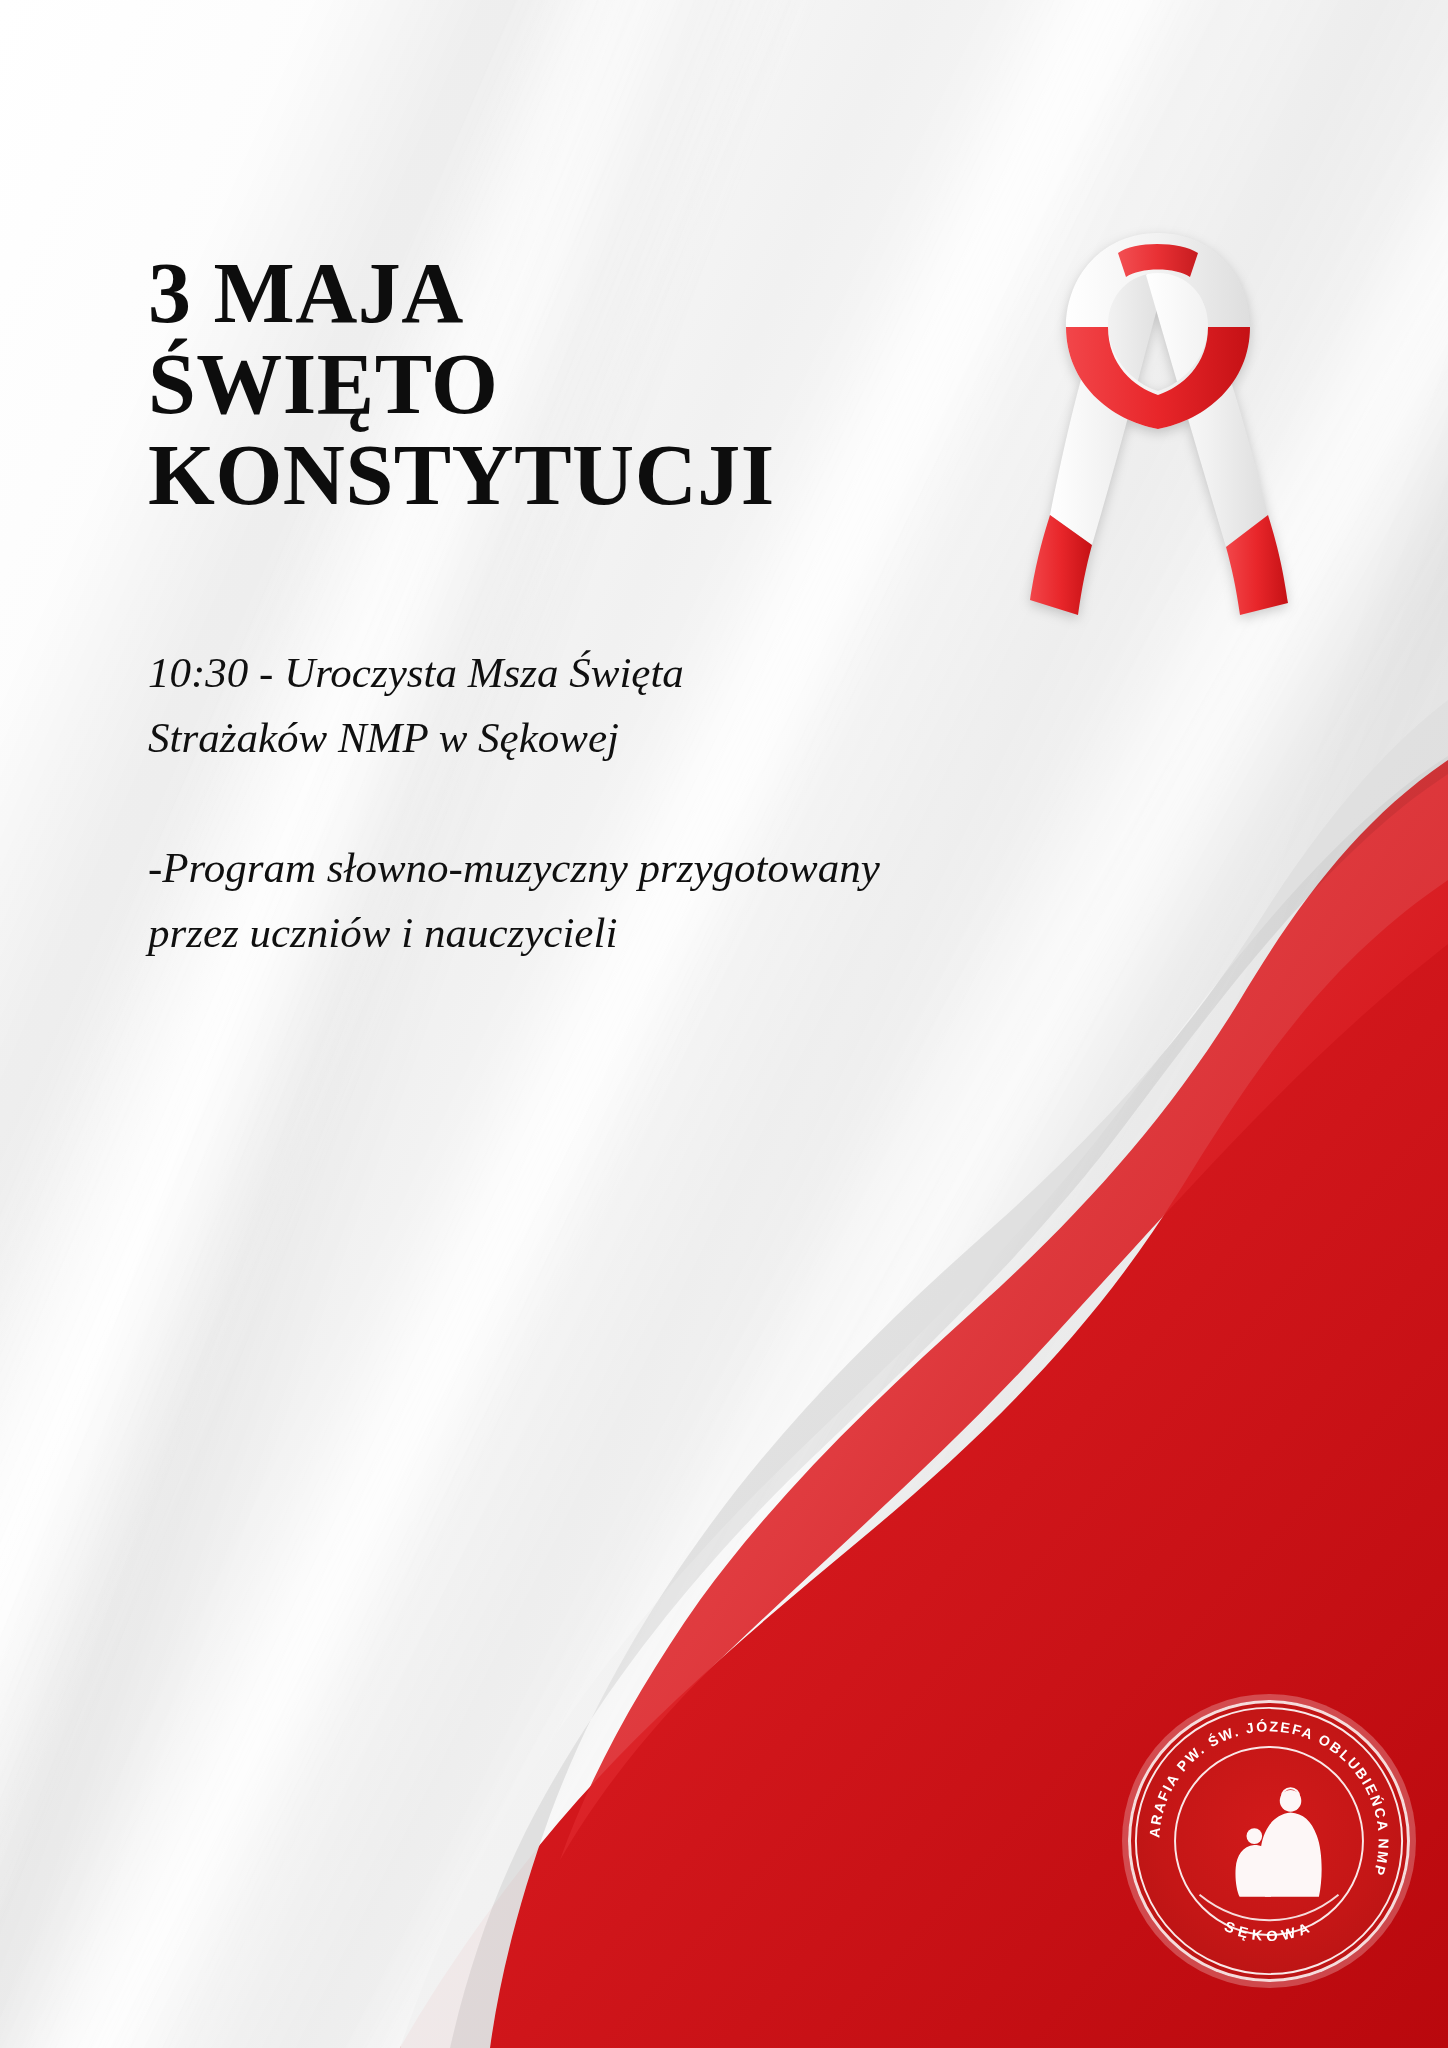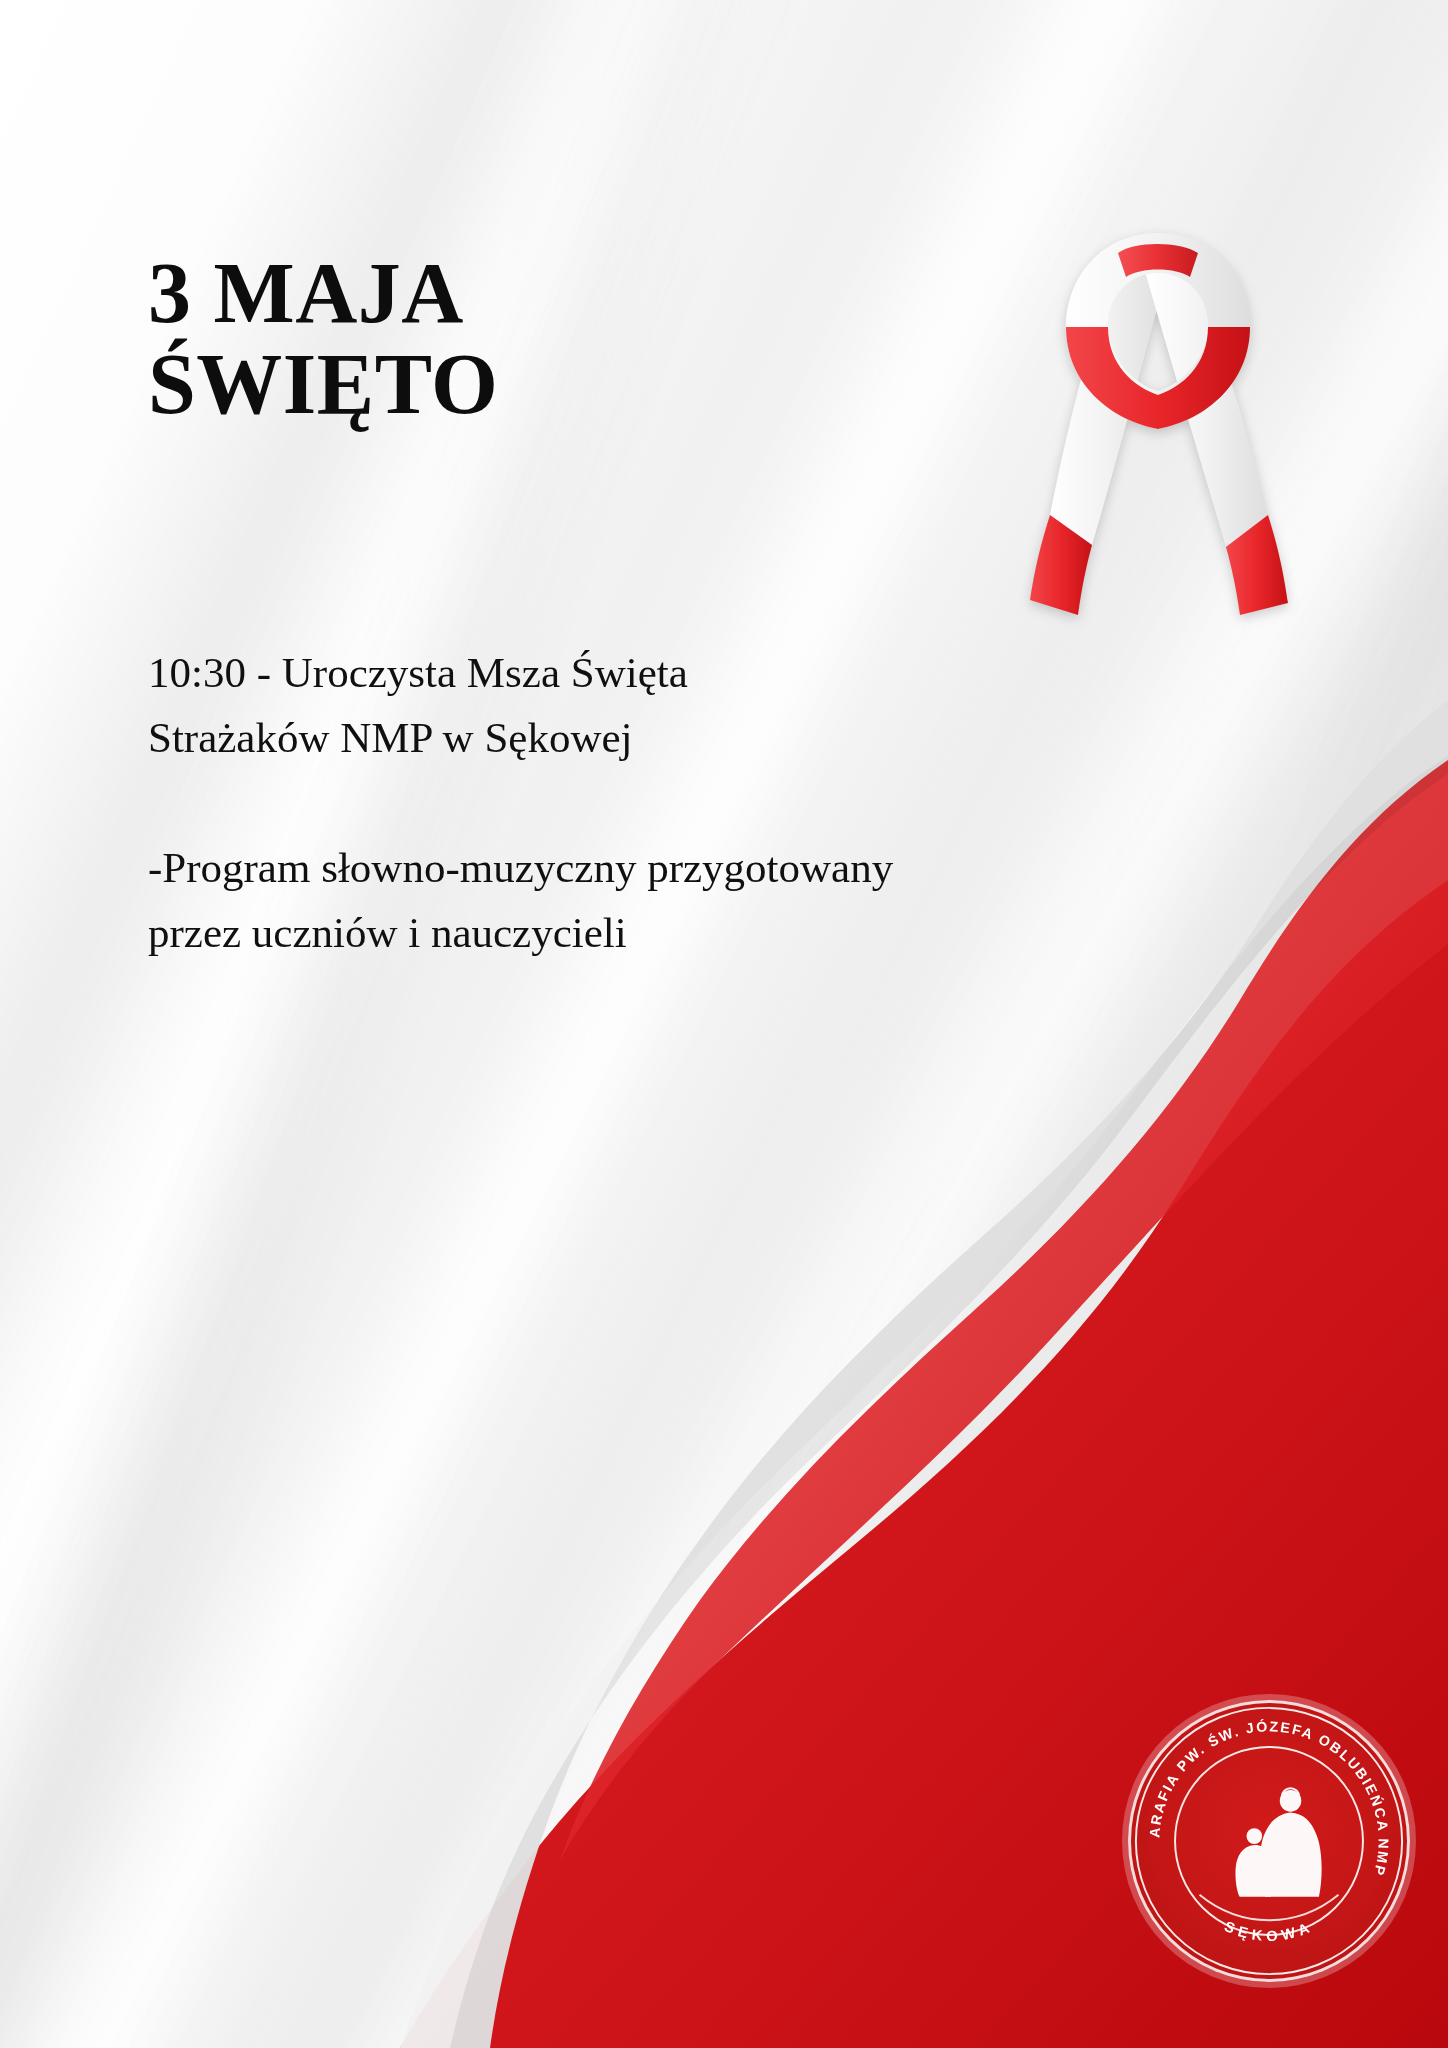--- a/index.html
+++ b/index.html
@@ -73,21 +73,21 @@
 
   .body-text {
     position:absolute;
     left:148px; top:640px;
     width:980px;
     color:#101010;
     font-size:43px;
     line-height:1.52;
     font-family:"Liberation Serif", serif;
   }
-  .body-text p { margin:0; }
+  .body-text p { margin:0;font-style:italic; }
   .body-text .gap { height:64px; }
 
   
   .seal {
     position:absolute;
     left:1128px; top:1700px;
     width:282px; height:282px;
     border-radius:50%;
     background:radial-gradient(circle at 50% 45%, #d11a1a 0%, #c41616 55%, #b21212 100%);
     border:3px solid rgba(255,255,255,0.85);
@@ -174,20 +174,21 @@
                C615,1670 710,1555 815,1455
                C925,1350 1035,1245 1125,1125
                C1215,1005 1305,885 1405,805
                C1418,795 1433,784 1448,774 Z" fill="rgba(0,0,0,0.07)"></path>
     </svg>
   </div>
 
   <div class="headline">
     <div>3 MAJA</div>
     <div>ŚWIĘTO</div>
+    <div>KONSTYTUCJI</div>
   </div>
 
   <div class="ribbon">
     <svg viewBox="0 0 260 400">
       <defs>
         <linearGradient id="rbWhite" x1="0" y1="0" x2="1" y2="0">
           <stop offset="0%" stop-color="#ffffff"></stop>
           <stop offset="50%" stop-color="#f2f2f2"></stop>
           <stop offset="100%" stop-color="#dedede"></stop>
         </linearGradient>

